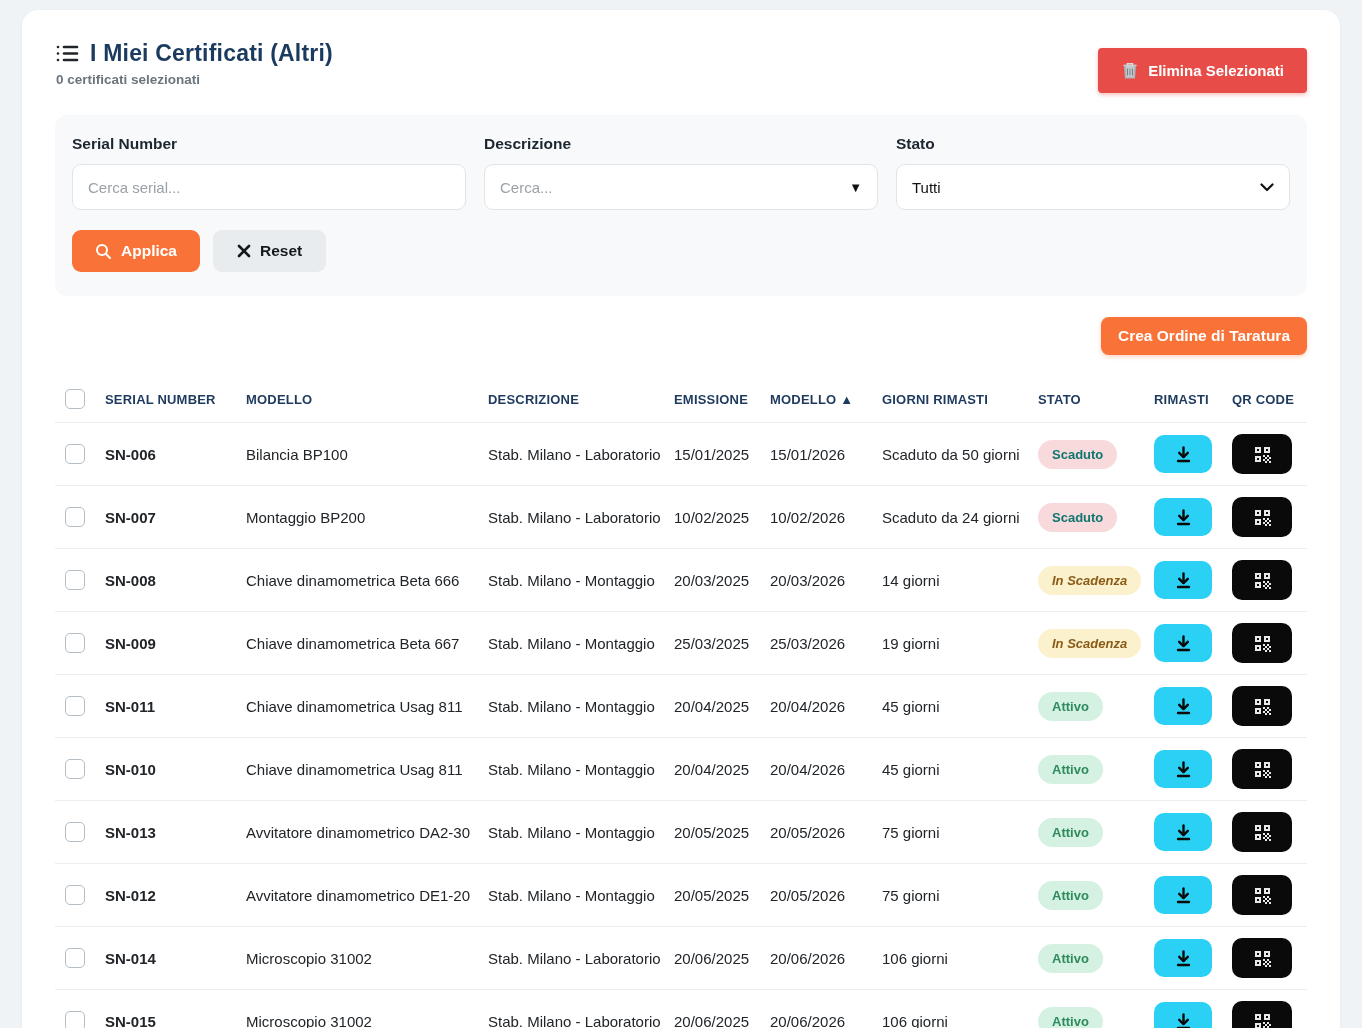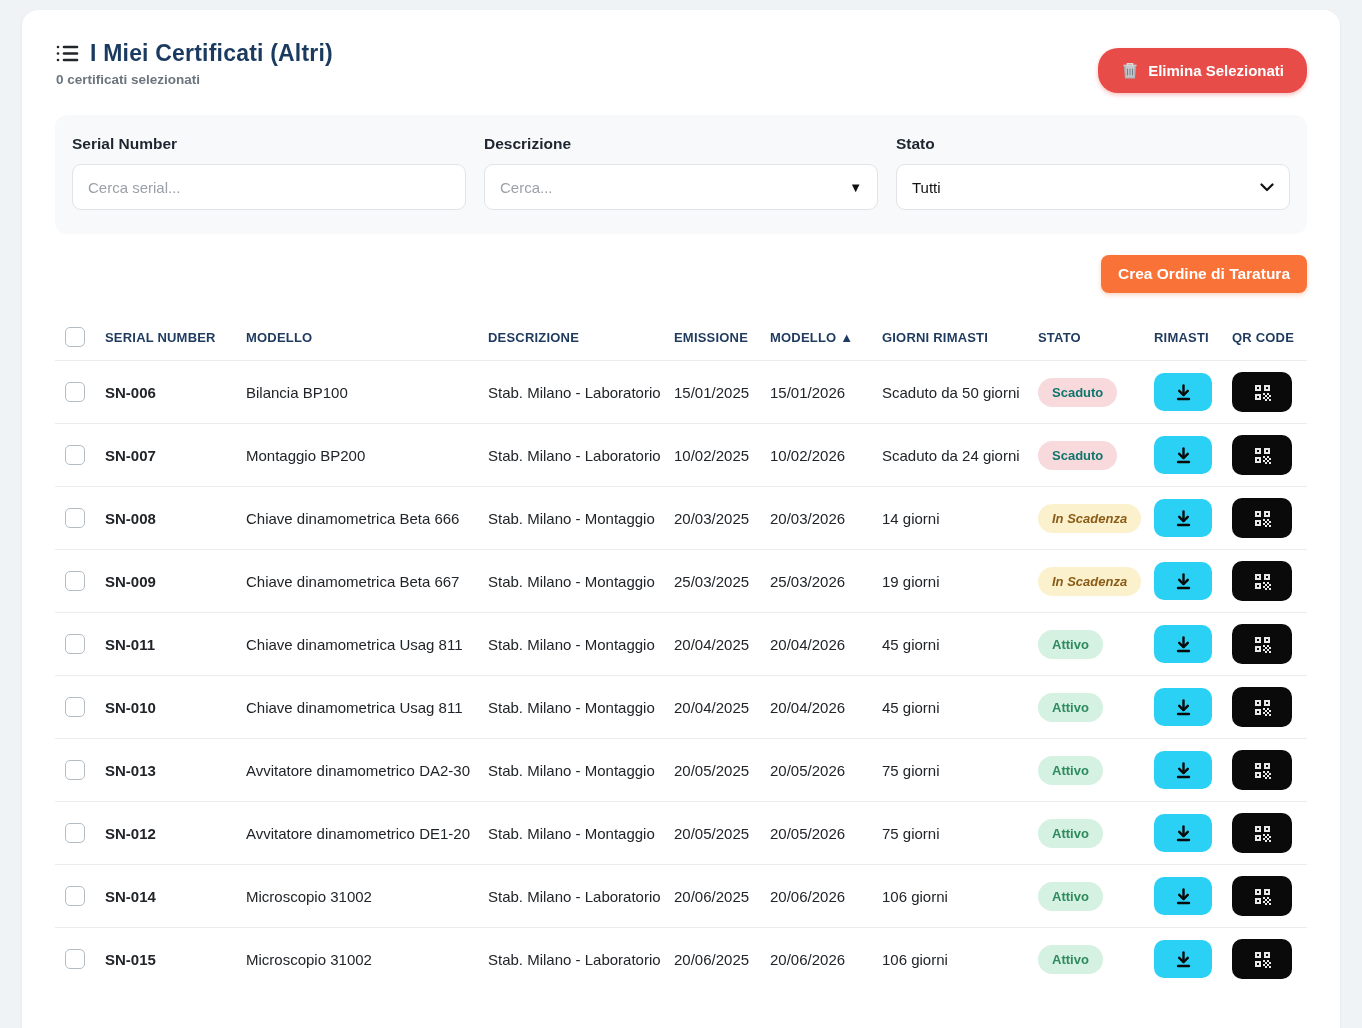--- a/index.html
+++ b/index.html
@@ -20,21 +20,21 @@
   }
 
   
   .page-header { display: flex; justify-content: space-between; align-items: flex-start; }
   .title-row { display: flex; align-items: center; gap: 10px; }
   .title-row h1 { font-size: 23px; font-weight: bold; color: #1a3a5f; letter-spacing: 0.2px; }
   .subtitle { margin-top: 5px; margin-left: 1px; font-size: 13.5px; font-weight: bold; color: #6c757d; }
   .btn { border: none; cursor: pointer; font-family: inherit; display: inline-flex; align-items: center; justify-content: center; gap: 9px; }
   .btn-danger {
     background: #e74c48; color: #fff; font-size: 15px; font-weight: bold;
-    height: 45px; padding: 0 23px; border-radius: 20px; margin-top: 8px;
+    height: 45px; padding: 0 23px; border-radius: 4px; margin-top: 8px;
     box-shadow: 0 2px 4px rgba(231,76,72,0.35);
   }
 
   
   .filter-panel {
     margin-top: 22px; background: #f8f9fa; border-radius: 12px;
     padding: 20px 17px 24px 17px;
   }
   .filter-grid { display: grid; grid-template-columns: 1fr 1fr 1fr; column-gap: 18px; }
   .filter-field label { display: block; font-size: 15.5px; font-weight: bold; color: #1d2530; margin-bottom: 11px; }
@@ -150,20 +150,40 @@
         <div class="control">
           <span class="val">Tutti</span>
           <span class="icon">
             <svg width="14" height="9" viewBox="0 0 14 9" fill="none">
               <polyline points="1.5,1.5 7,7 12.5,1.5" stroke="#111" stroke-width="2.2" stroke-linecap="round" stroke-linejoin="round"></polyline>
             </svg>
           </span>
         </div>
       </div>
     </div>
+    <div class="filter-buttons">
+      <button class="btn btn-apply">
+        <span class="icon">
+          <svg width="17" height="17" viewBox="0 0 17 17" fill="none" stroke="#fff" stroke-width="2" stroke-linecap="round">
+            <circle cx="7" cy="7" r="5"></circle>
+              <line x1="10.8" y1="10.8" x2="15" y2="15"></line>
+          </svg>
+        </span>
+        <span>Applica</span>
+      </button>
+      <button class="btn btn-reset">
+        <span class="icon">
+          <svg width="14" height="14" viewBox="0 0 14 14" fill="none" stroke="#16191c" stroke-width="2.6" stroke-linecap="round">
+            <line x1="2" y1="2" x2="12" y2="12"></line>
+              <line x1="12" y1="2" x2="2" y2="12"></line>
+          </svg>
+        </span>
+        <span>Reset</span>
+      </button>
+    </div>
   </div>
 
   <div class="actions-row">
     <button class="btn btn-create">Crea Ordine di Taratura</button>
   </div>
 
   <table>
     <thead>
       <tr id="header-row">
         <th class="col-check">

